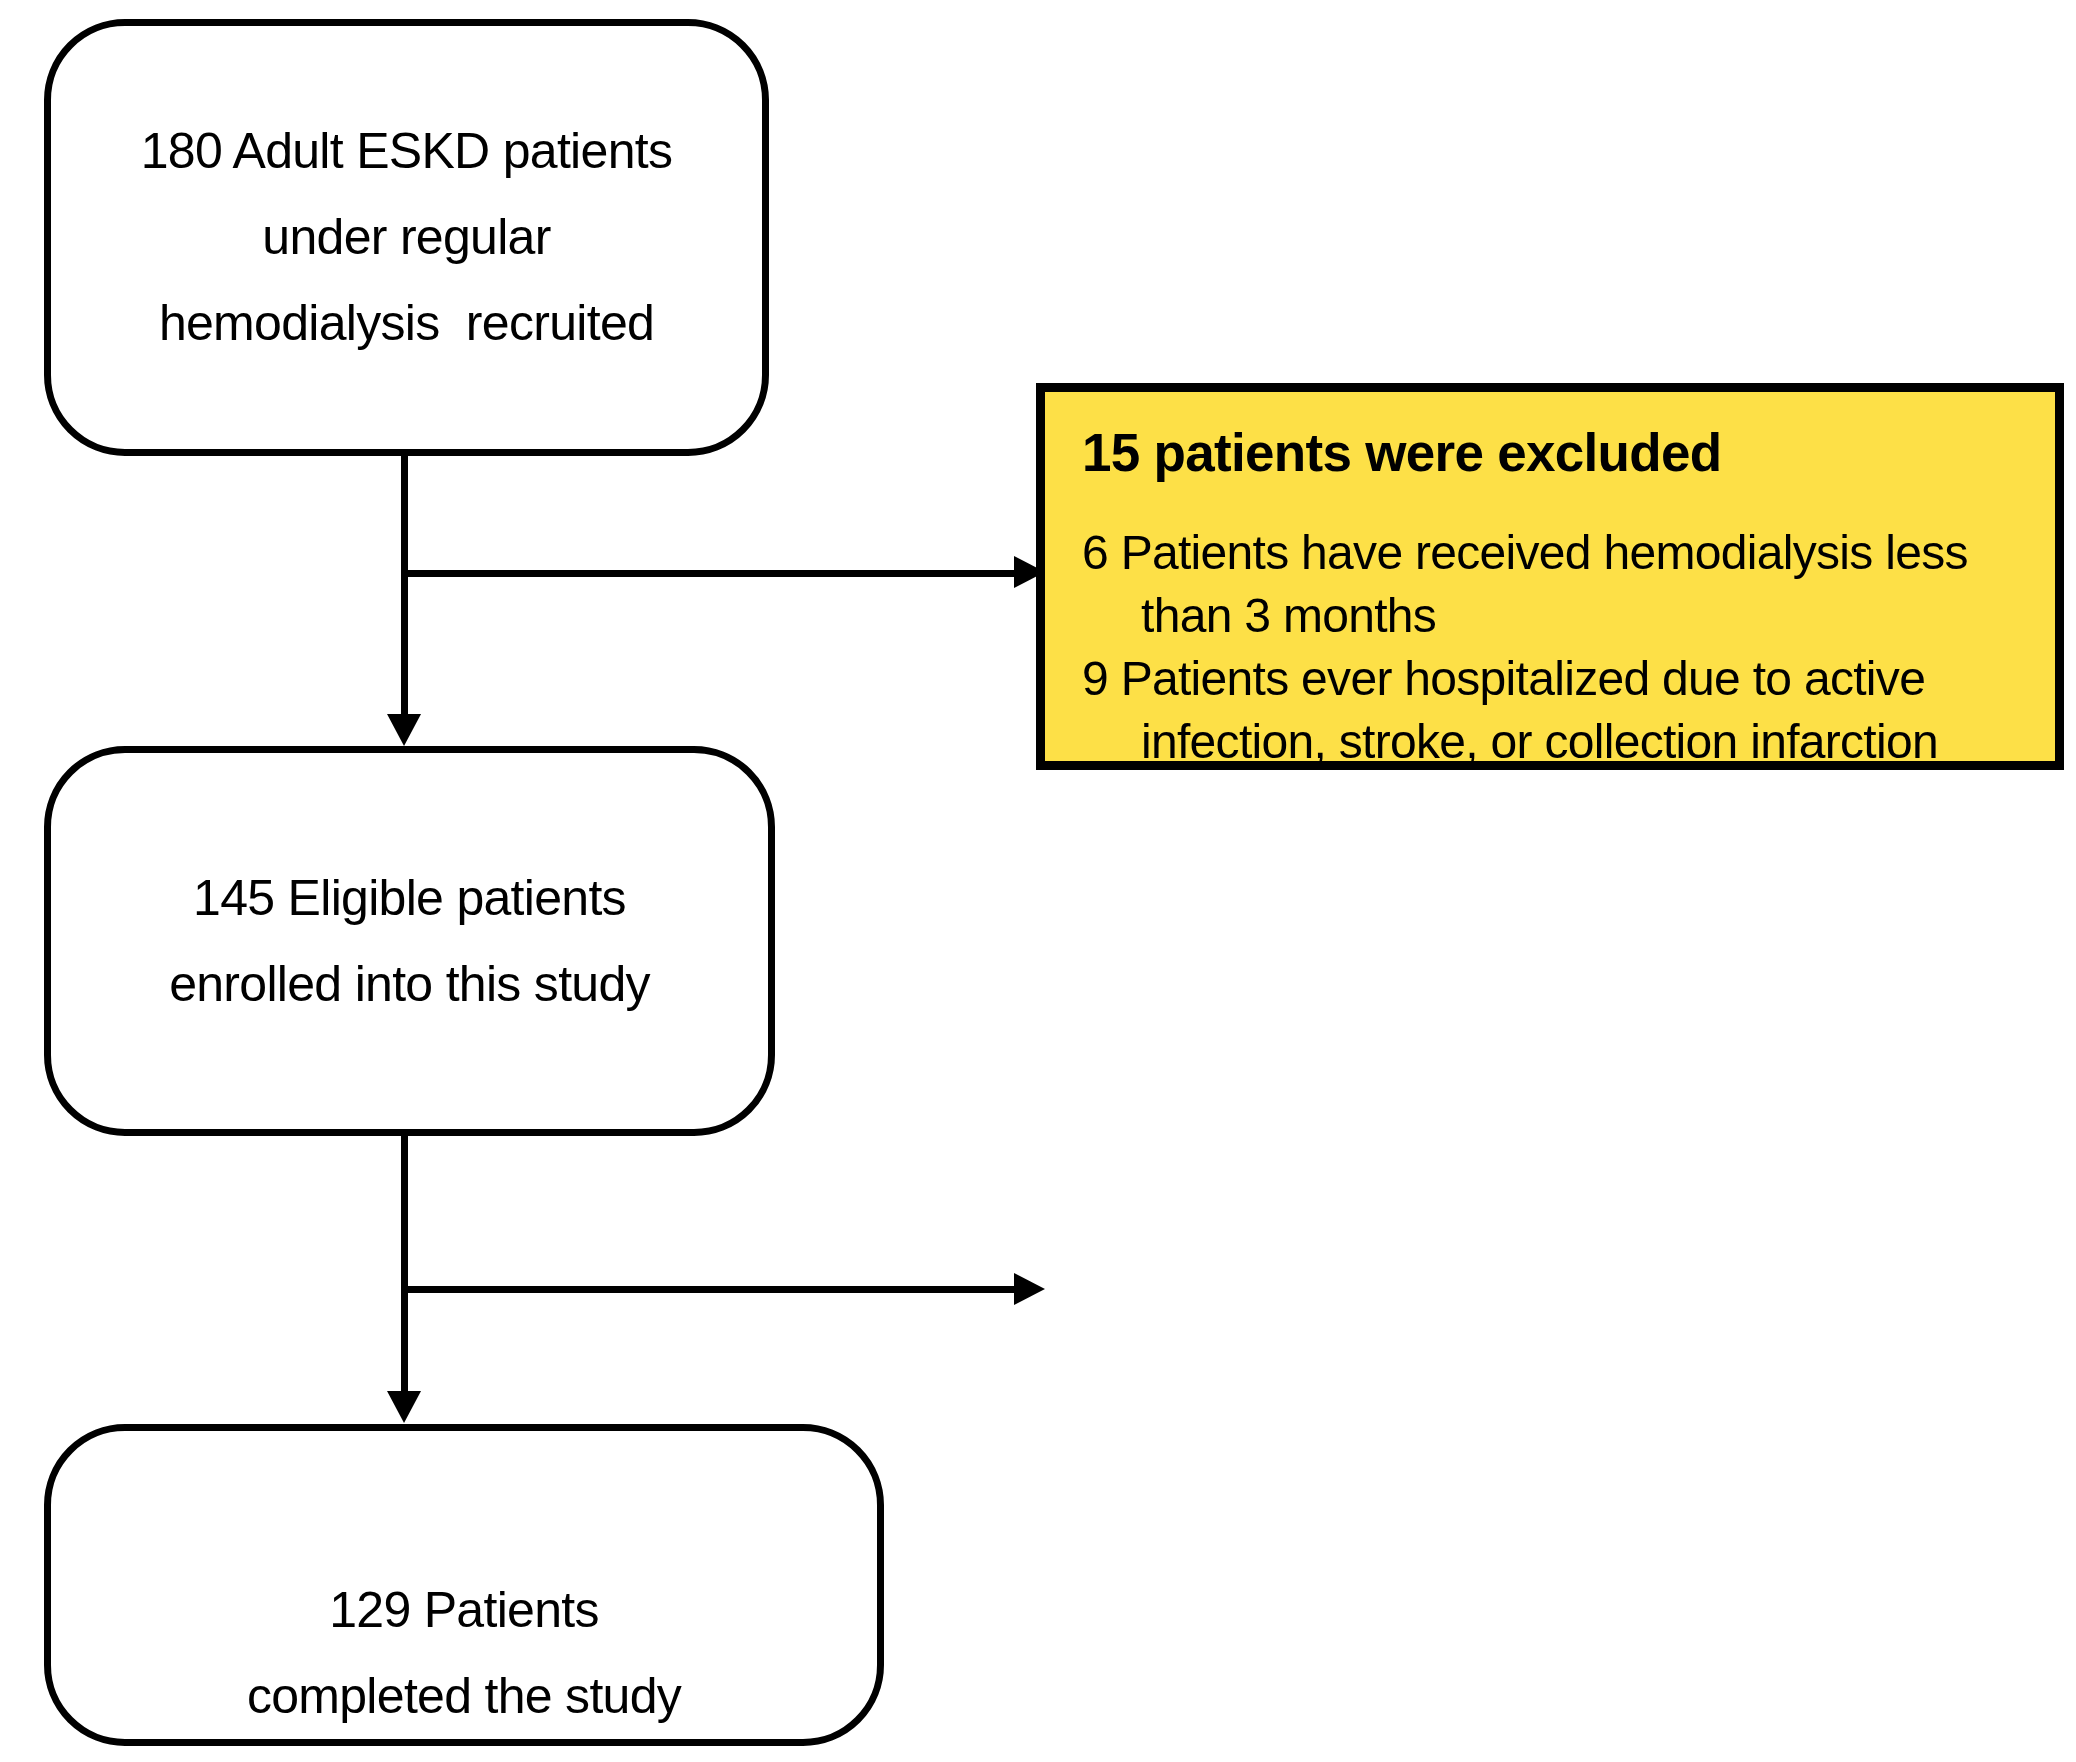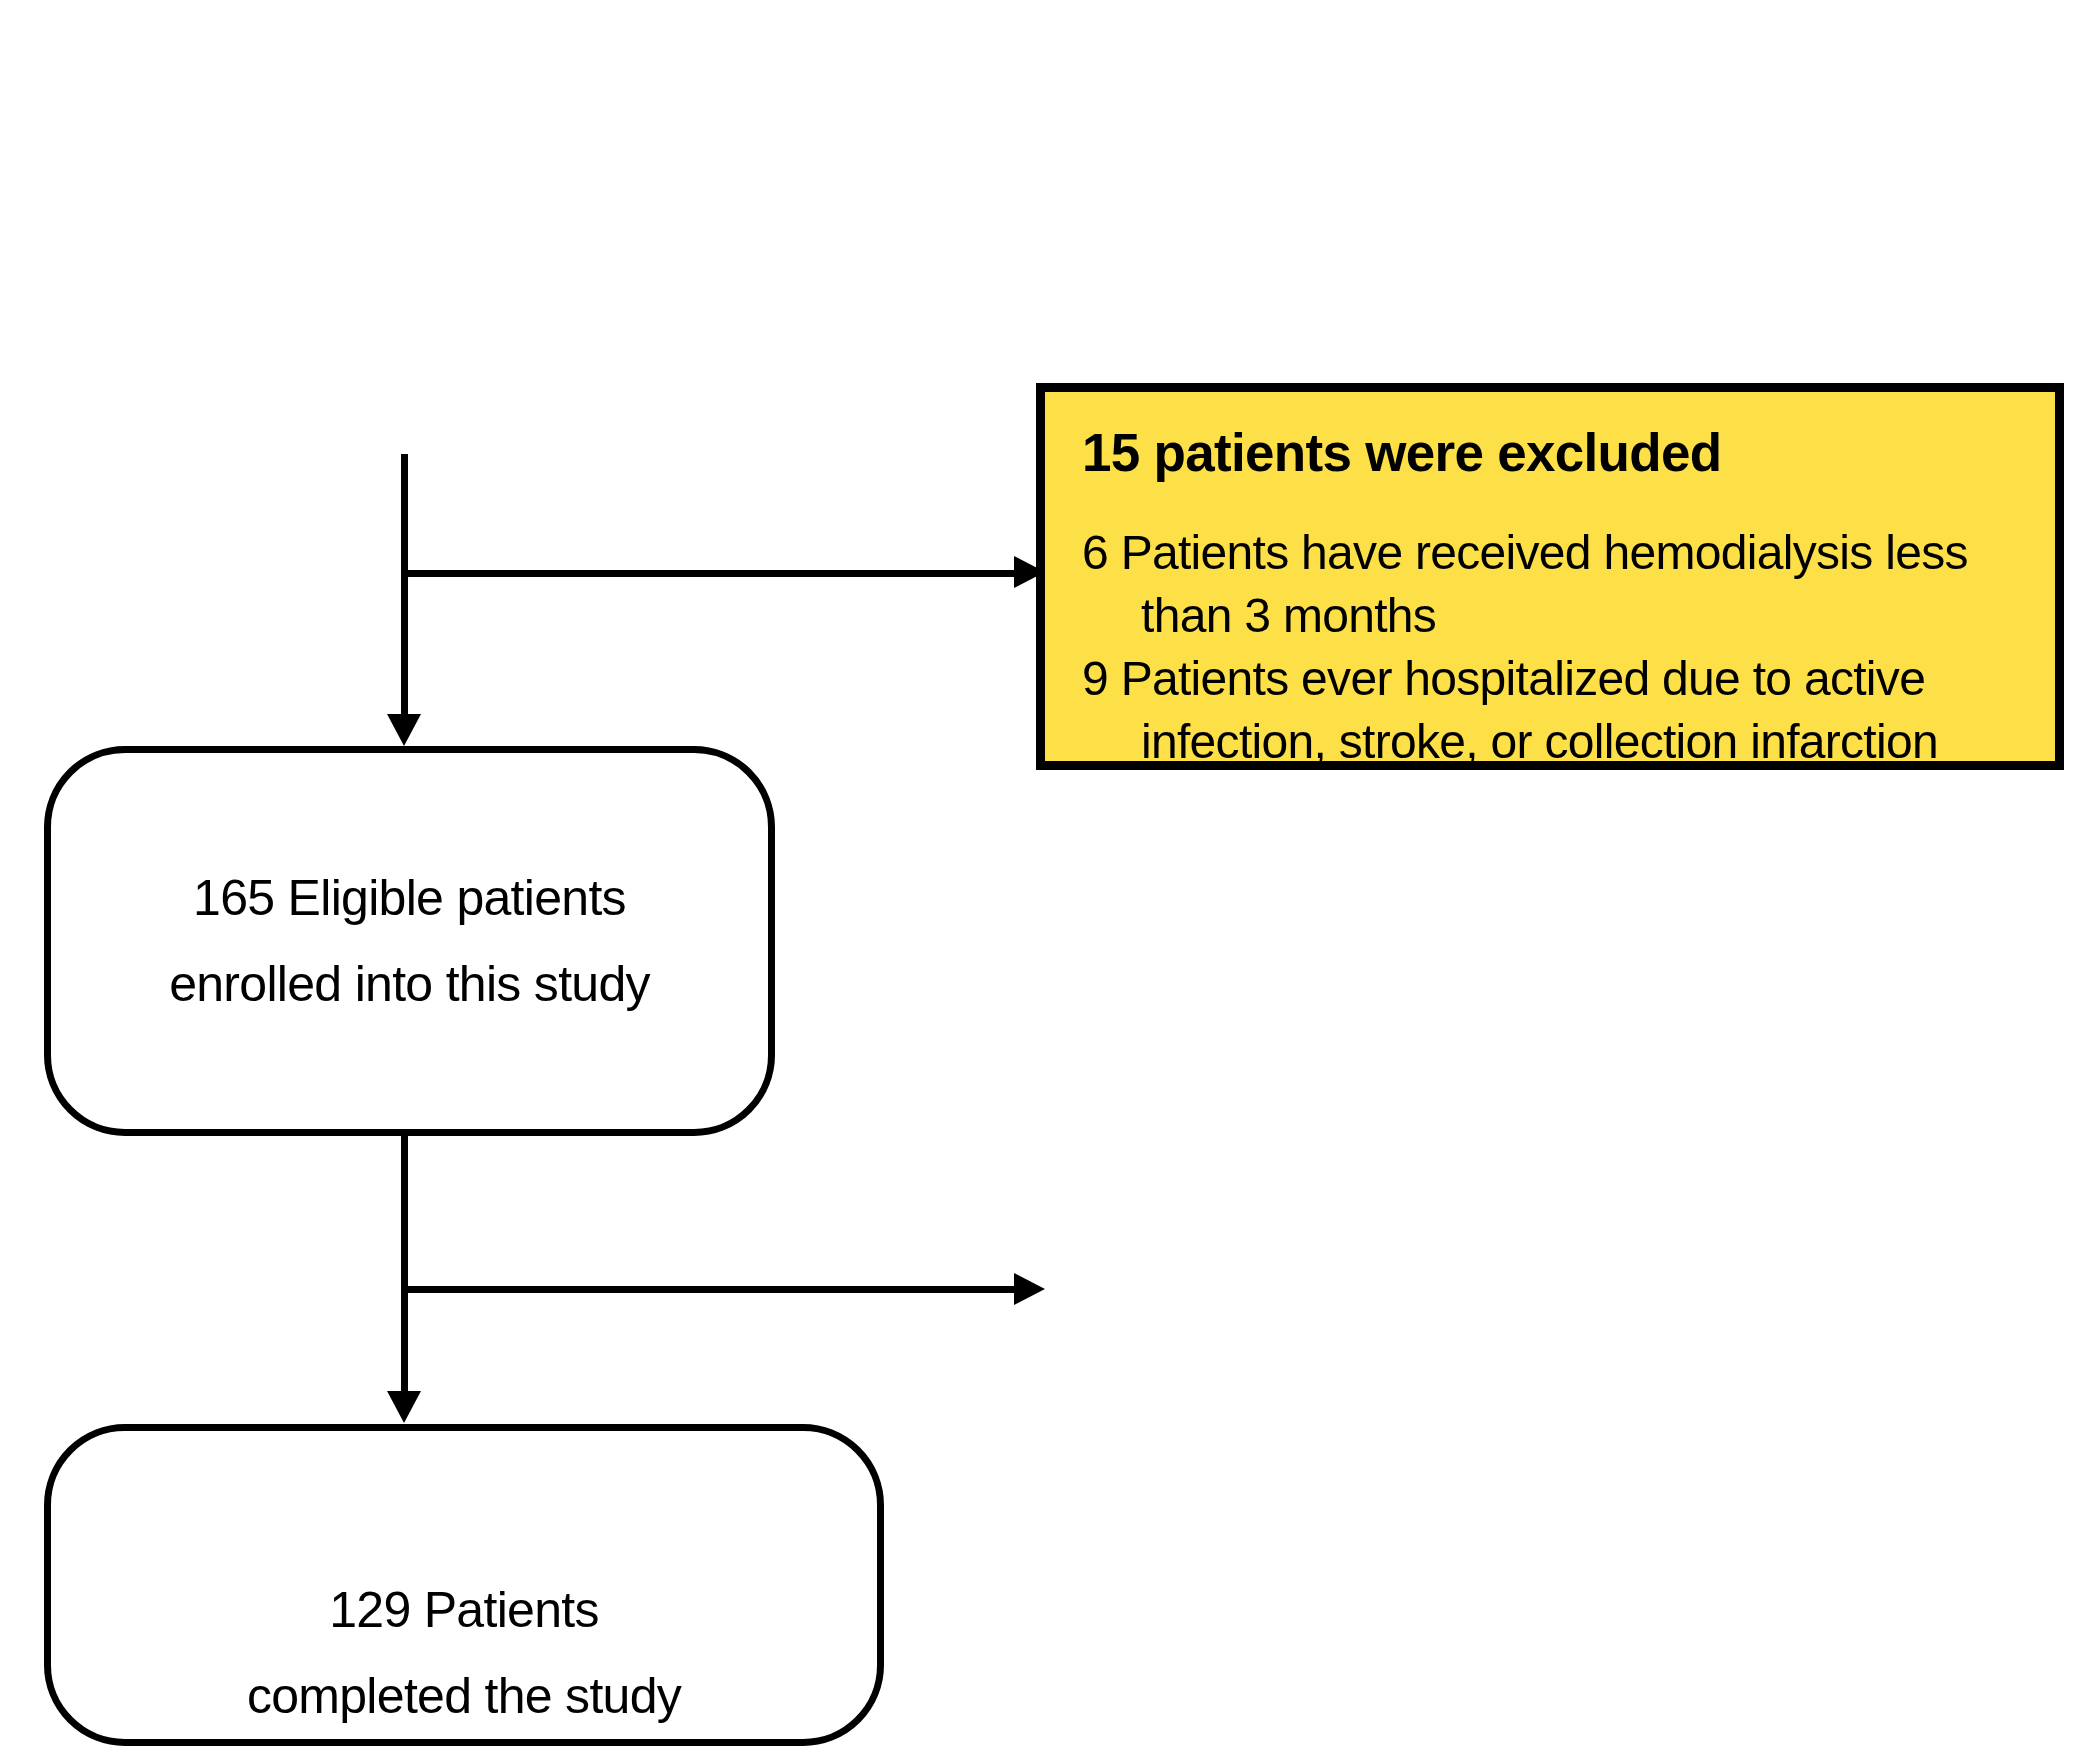--- a/index.html
+++ b/index.html
@@ -94,23 +94,28 @@
     border-left: 31px solid #000000;
   }
   #arrowhead-right-1 { left: 1014px; top: 556px; }
   #arrowhead-right-2 { left: 1014px; top: 1273px; }
 </style>
 </head>
 <body>
 
 <div class="canvas">
 
+  <div class="node" id="node-recruited">
+    <div class="node-line">180 Adult ESKD patients</div>
+    <div class="node-line">under regular</div>
+    <div class="node-line">hemodialysis  recruited</div>
+  </div>
 
   <div class="node" id="node-eligible">
-    <div class="node-line">165 Eligible patients</div>
+    <div class="node-line">145 Eligible patients</div>
     <div class="node-line">enrolled into this study</div>
   </div>
 
   <div class="node" id="node-completed">
     <div class="node-line">129 Patients</div>
     <div class="node-line">completed the study</div>
   </div>
 
   <div class="excl" id="exclusion-box-1">
     <div class="excl-title">15 patients were excluded</div>

